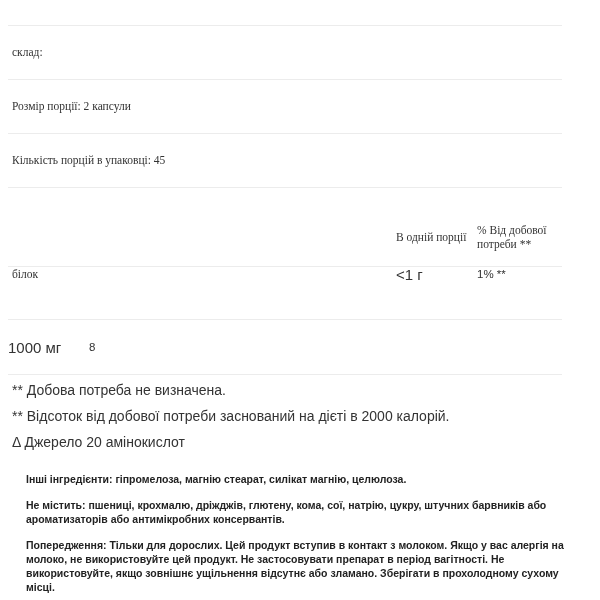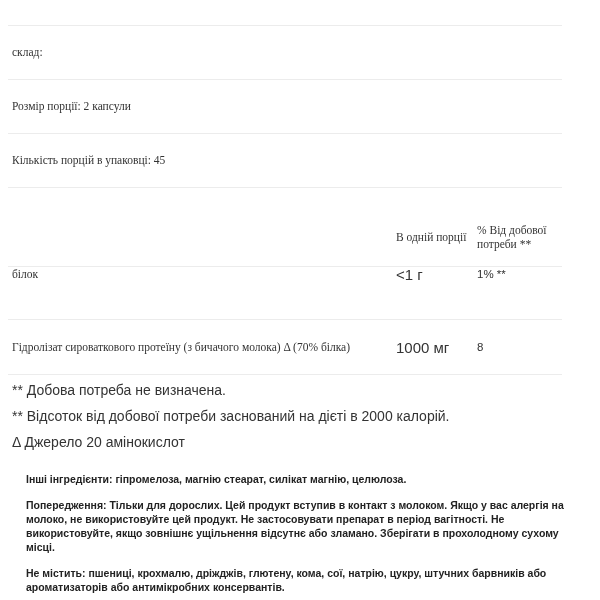--- a/index.html
+++ b/index.html
@@ -176,34 +176,33 @@
 
     <div class="row data-row">
       <div class="row-label">білок</div>
       <div class="col-amount">&lt;1 г</div>
       <div class="col-dv">1% **</div>
     </div>
 
     <div class="divider"></div>
 
     <div class="row data-row-tall">
-      <div class="row-label">Гідролізат сироваткового протеїну (з бичачого молока) Δ (70% білка)</div>
       <div class="col-amount">1000 мг</div>
       <div class="col-dv">8</div>
     </div>
 
     <div class="divider"></div>
 
   </div>
 
   <div class="footnotes">
     <div class="footnote">** Добова потреба не визначена.</div>
     <div class="footnote">** Відсоток від добової потреби заснований на дієті в 2000 калорій.</div>
     <div class="footnote">Δ Джерело 20 амінокислот</div>
   </div>
 
   <div class="notes">
     <div class="note">Інші інгредієнти: гіпромелоза, магнію стеарат, силікат магнію, целюлоза.</div>
+    <div class="note">Не містить: пшениці, крохмалю, дріжджів, глютену, кома, сої, натрію, цукру, штучних барвників або ароматизаторів або антимікробних консервантів.</div>
     <div class="note">Попередження: Тільки для дорослих. Цей продукт вступив в контакт з молоком. Якщо у вас алергія на молоко, не використовуйте цей продукт. Не застосовувати препарат в період вагітності. Не використовуйте, якщо зовнішнє ущільнення відсутнє або зламано. Зберігати в прохолодному сухому місці.</div>
-    <div class="note">Не містить: пшениці, крохмалю, дріжджів, глютену, кома, сої, натрію, цукру, штучних барвників або ароматизаторів або антимікробних консервантів.</div>
   </div>
 
 </div>
 
 </body></html>

